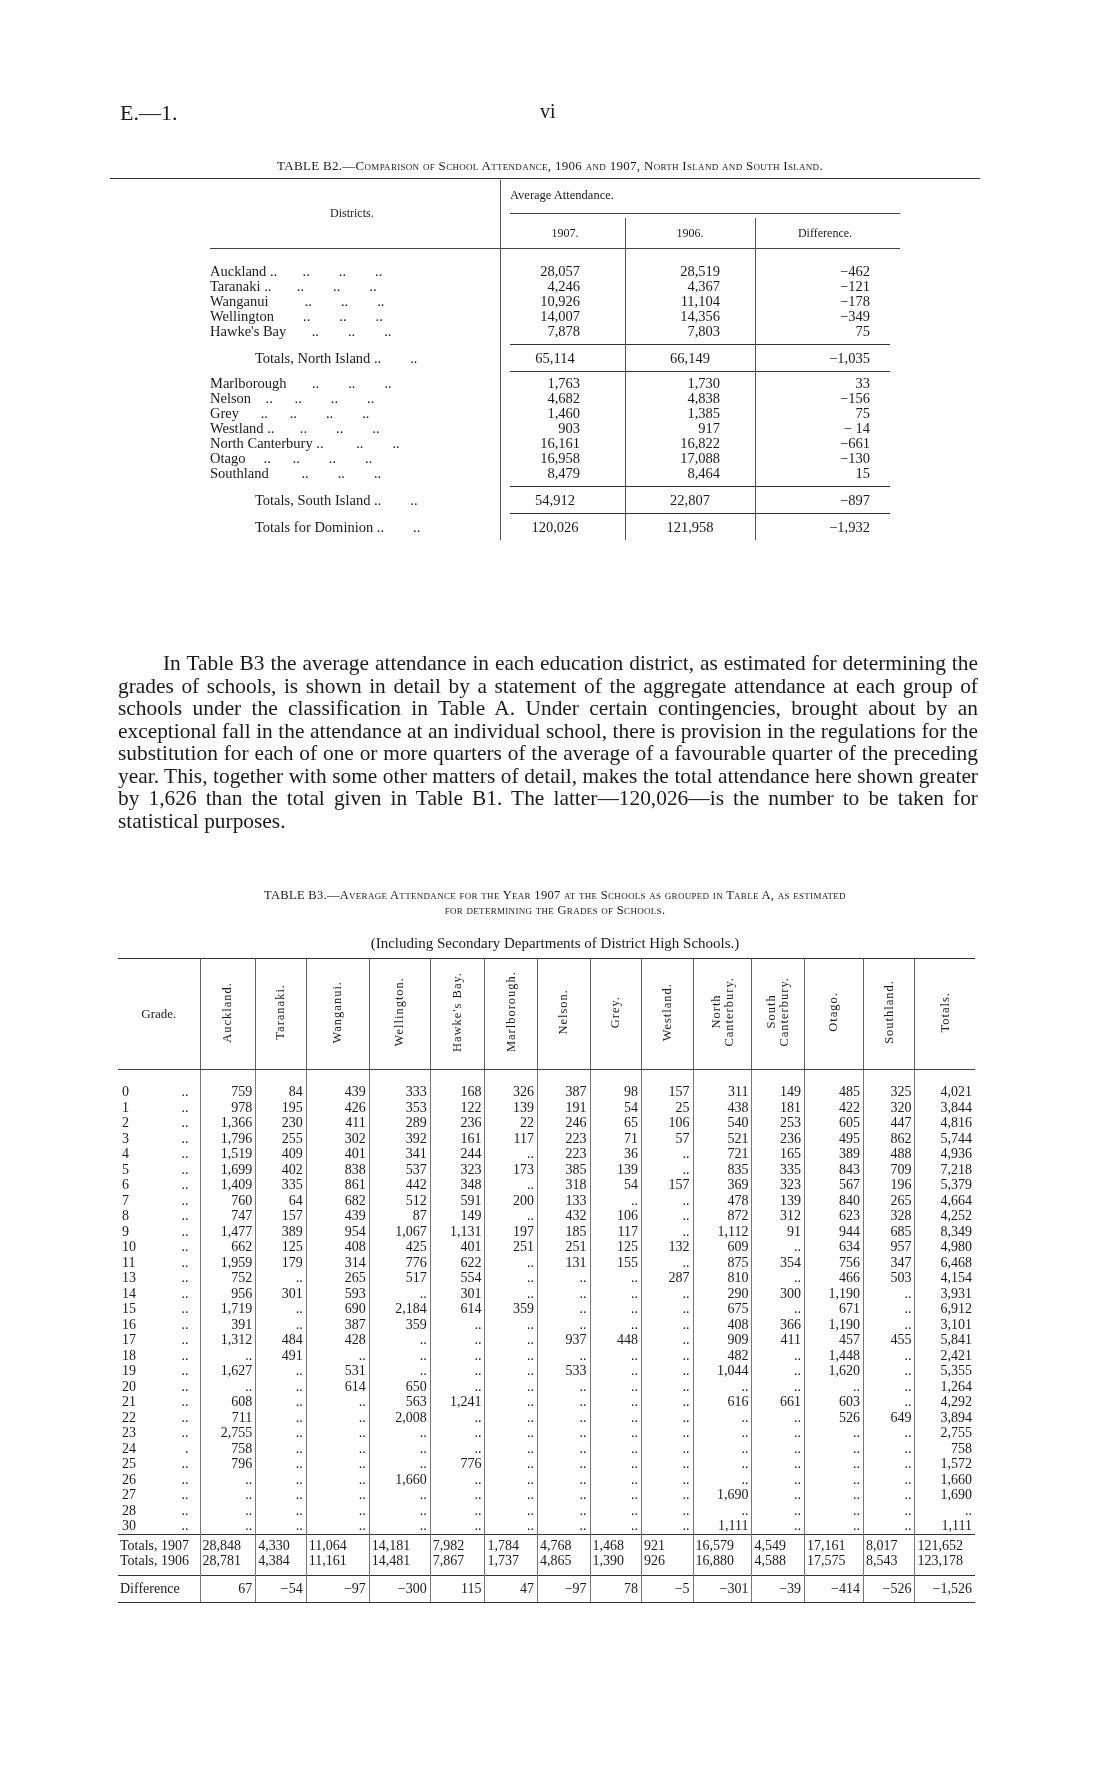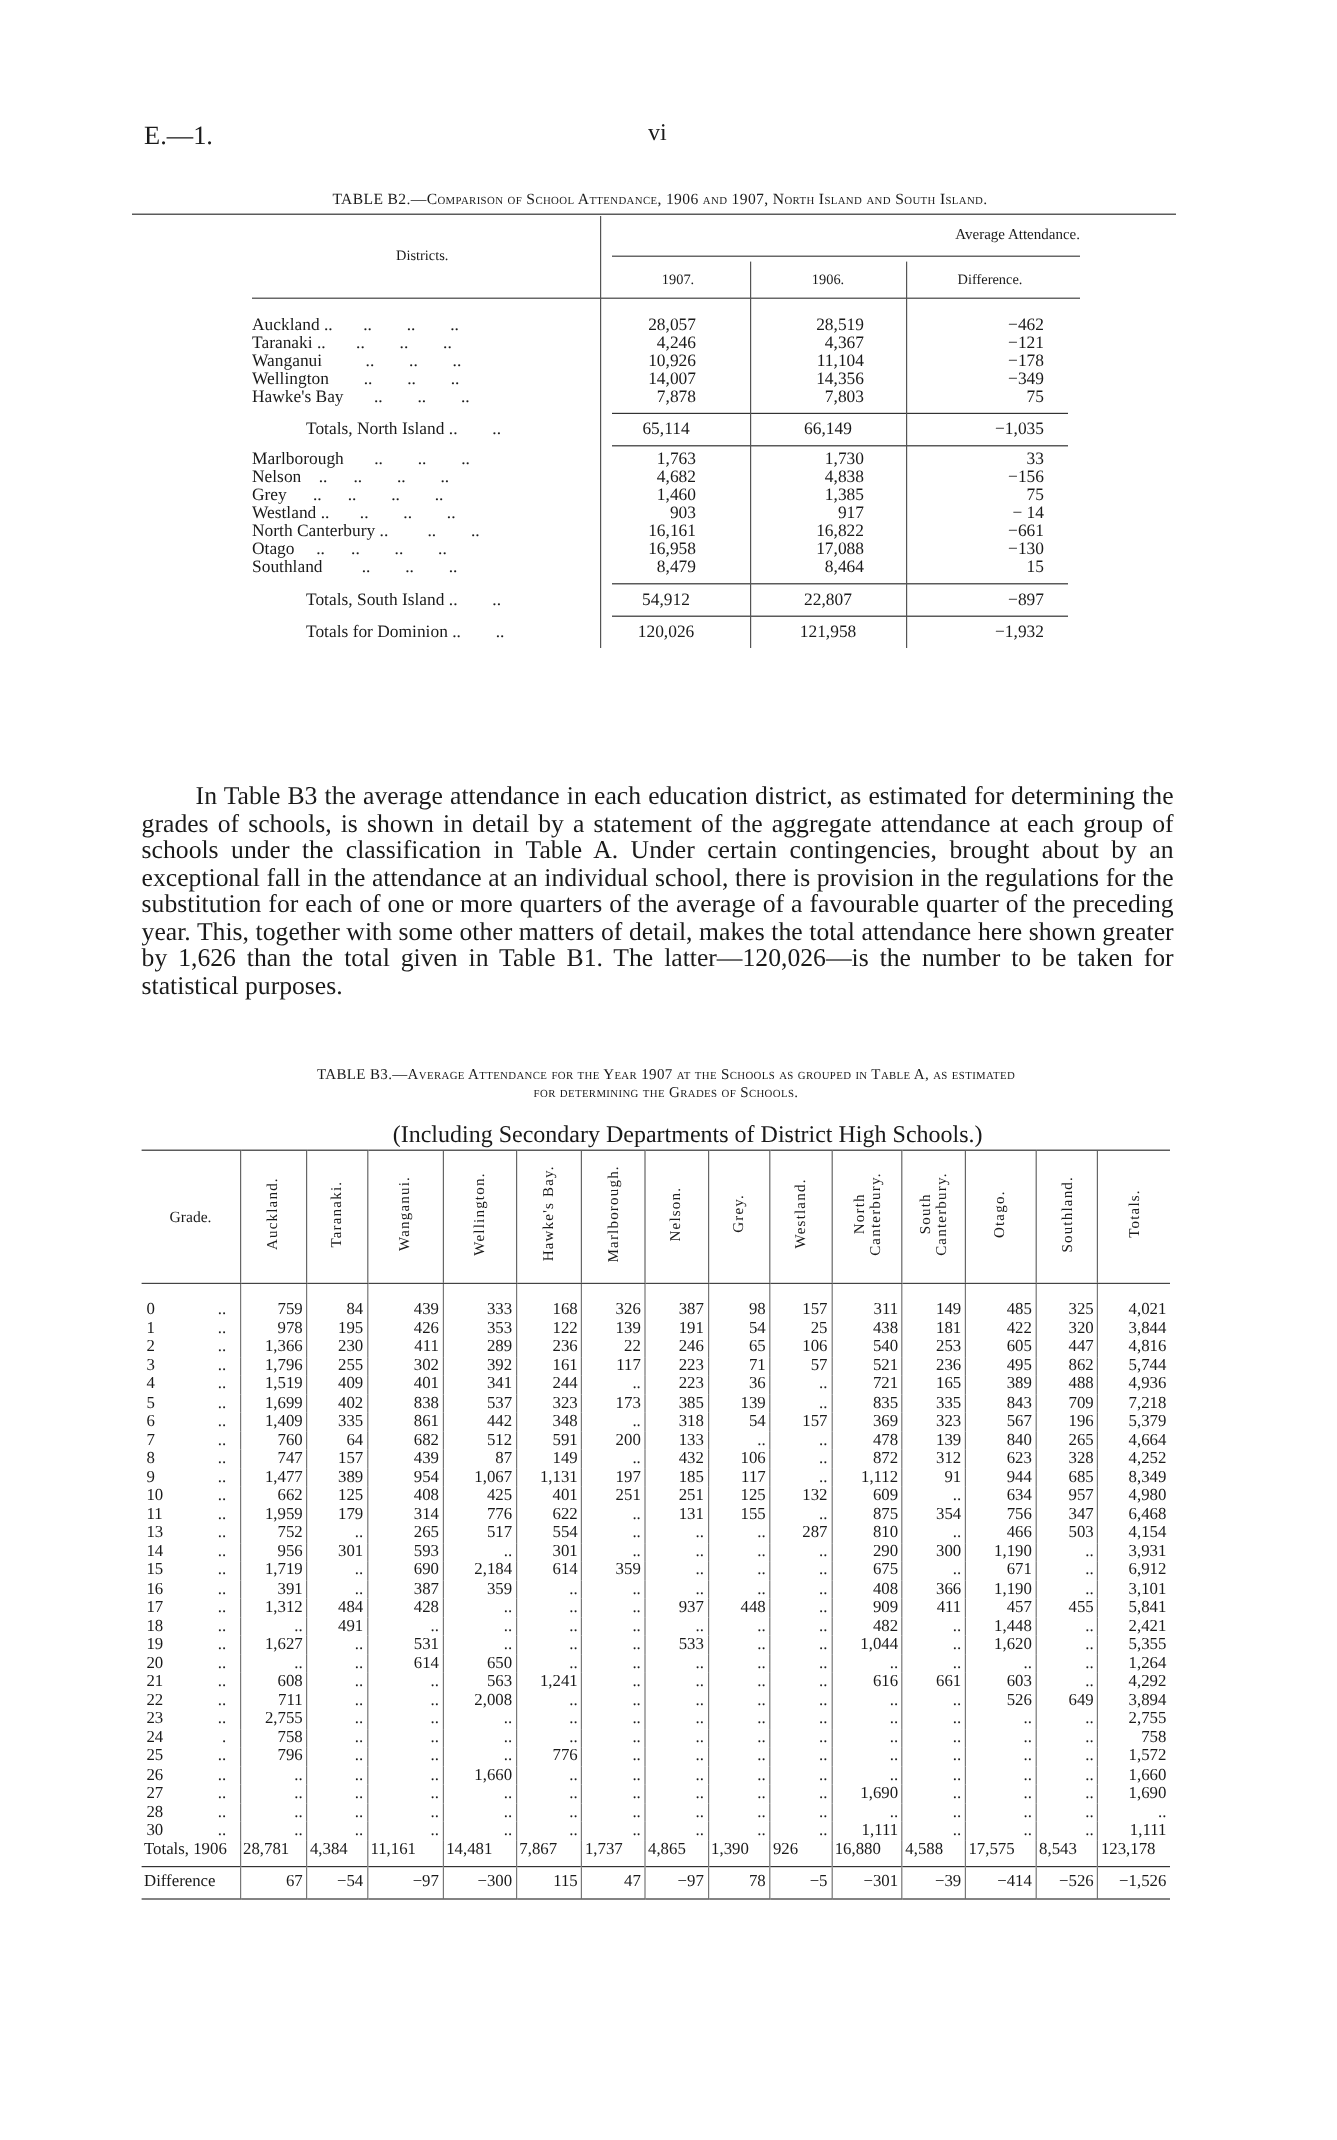--- a/index.html
+++ b/index.html
@@ -13,21 +13,21 @@
 
   .caption { font-family: "Liberation Serif", serif; font-size: 13px; letter-spacing: 0.3px; text-align: center; }
   .sc { font-variant: small-caps; }
 
   
   .b2-title { position: absolute; top: 158px; left: 110px; width: 880px; }
   .b2-rule-top { position: absolute; top: 178px; left: 110px; width: 870px; border-top: 1.5px solid #333; }
   .b2 { position: absolute; top: 180px; left: 210px; width: 690px; font-family: "Liberation Serif", serif; font-size: 14.5px; }
   .b2 .hdr { position: relative; height: 70px; }
   .b2 .hdr .districts { position: absolute; left: 120px; top: 26px; font-size: 12px; }
-  .b2 .hdr .avg { position: absolute; left: 300px; top: 8px; width: 390px; text-align: right; font-size: 12.5px; }
+  .b2 .hdr .avg { position: absolute; left: 300px; top: 8px; width: 390px; text-align: left; font-size: 12.5px; }
   .b2 .hdr .avg-rule { position: absolute; left: 300px; top: 33px; width: 390px; border-top: 1px solid #444; }
   .b2 .hdr .col { position: absolute; top: 46px; font-size: 12px; text-align: center; }
   .vline { position: absolute; border-left: 1px solid #555; }
   .b2 .hdr-rule { position: absolute; left: 0; top: 68px; width: 690px; border-top: 1px solid #444; }
 
   .b2 .row { position: relative; height: 15px; line-height: 15px; }
   .b2 .row .name { position: absolute; left: 0; width: 300px; white-space: pre; }
   .b2 .row .c1, .b2 .row .c2, .b2 .row .c3 { position: absolute; text-align: right; }
   .b2 .row .c1 { left: 300px; width: 70px; }
   .b2 .row .c2 { left: 420px; width: 90px; }
@@ -41,21 +41,21 @@
 
   
   .para {
     position: absolute; top: 604px; left: 118px; width: 860px;
     font-family: "Liberation Serif", serif; font-size: 21.4px; line-height: 22.5px;
     text-align: justify; text-indent: 45px; margin-top: 48px;
   }
 
   
   .b3-title { position: absolute; top: 888px; left: 110px; width: 890px; font-size: 12.5px; }
-  .b3-sub { position: absolute; top: 935px; left: 128px; width: 890px; font-size: 20px; font-family: "Liberation Serif", serif; text-align: center; }
+  .b3-sub { position: absolute; top: 935px; left: 110px; width: 890px; font-size: 15px; font-family: "Liberation Serif", serif; text-align: center; }
   .b3 { position: absolute; top: 958px; left: 118px; width: 857px; font-family: "Liberation Serif", serif; font-size: 14px; }
   .b3 table { border-collapse: collapse; width: 100%; }
   .b3 th { font-weight: normal; height: 110px; border-left: 1px solid #666; border-bottom: 1px solid #444; border-top: 1.5px solid #333; padding: 0; vertical-align: middle; }
   .b3 th:first-child { border-left: none; text-align: center; font-size: 13px; }
   .b3 th .vert { writing-mode: vertical-rl; transform: rotate(180deg); font-size: 12.5px; letter-spacing: 1px; line-height: 13px; display: inline-block; white-space: pre; text-align: center; }
   .b3 td { border-left: 1px solid #777; text-align: right; padding: 0 3px 0 0; height: 15.5px; line-height: 15.5px; white-space: nowrap; }
   .b3 td.g { border-left: none; text-align: left; padding-left: 4px; }
   .b3 td.g .dots { float: right; padding-right: 8px; }
   .b3 tr.first td { padding-top: 14px; }
   .b3 tr.totals td { border-top: 1.5px solid #333; padding-top: 3px; }
@@ -725,20 +725,37 @@
           <td>..</td>
           <td>..</td>
           <td>..</td>
           <td>..</td>
           <td>1,111</td>
           <td>..</td>
           <td>..</td>
           <td>..</td>
           <td>1,111</td>
         </tr>
+        <tr class="totals">
+          <td class="g">Totals, 1907</td>
+          <td>28,848</td>
+          <td>4,330</td>
+          <td>11,064</td>
+          <td>14,181</td>
+          <td>7,982</td>
+          <td>1,784</td>
+          <td>4,768</td>
+          <td>1,468</td>
+          <td>921</td>
+          <td>16,579</td>
+          <td>4,549</td>
+          <td>17,161</td>
+          <td>8,017</td>
+          <td>121,652</td>
+        </tr>
         <tr class="totals2">
           <td class="g">Totals, 1906</td>
           <td>28,781</td>
           <td>4,384</td>
           <td>11,161</td>
           <td>14,481</td>
           <td>7,867</td>
           <td>1,737</td>
           <td>4,865</td>
           <td>1,390</td>

